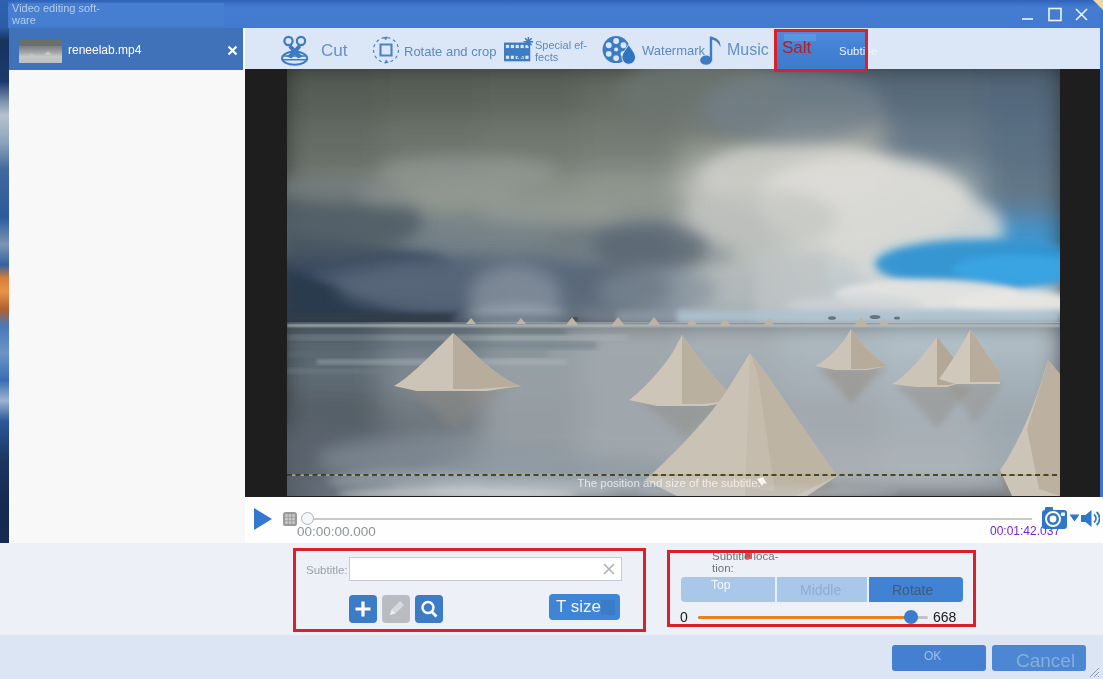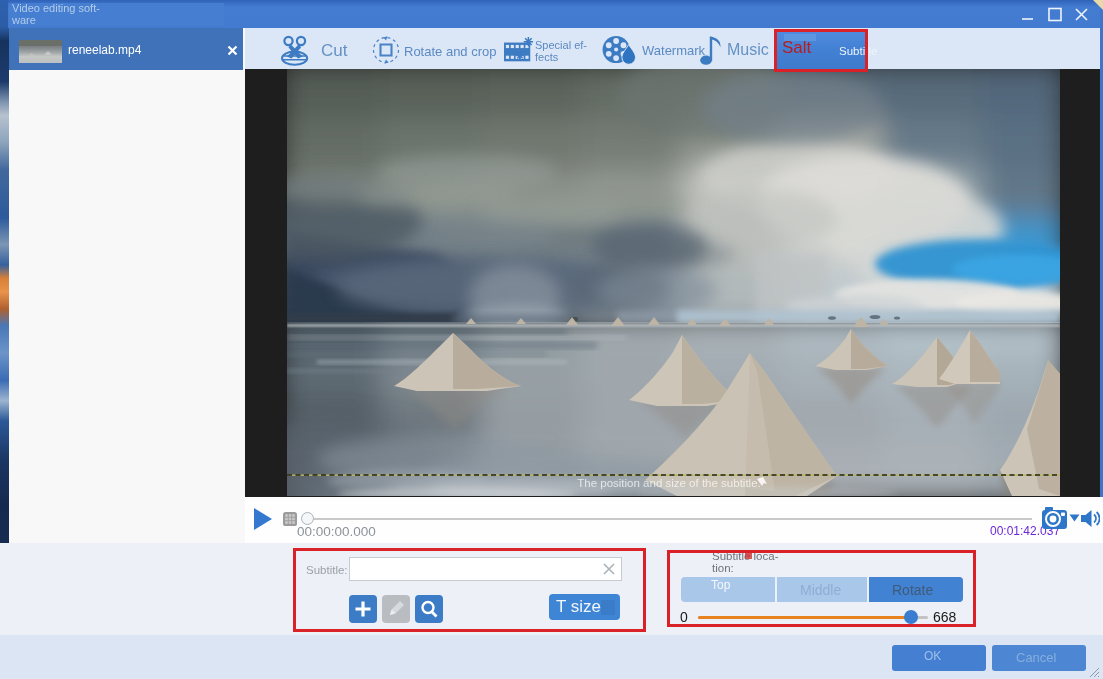--- a/index.html
+++ b/index.html
@@ -426,16 +426,16 @@
 <div class="abs" style="left:680px;top:609px;font-size:14px;color:#1a1a1a;">0</div>
 <div class="abs" style="left:698px;top:615.5px;width:230px;height:3.5px;background:#c3c3c3;border-radius:2px;"></div>
 <div class="abs" style="left:698px;top:615.5px;width:210px;height:3.5px;background:#e8821e;border-radius:2px;"></div>
 <div class="abs" style="left:904px;top:610px;width:14px;height:14px;border-radius:50%;background:#3a7cd0;"></div>
 <div class="abs" style="left:933px;top:609px;font-size:14px;color:#1a1a1a;">668</div>
 <div class="abs" style="left:667px;top:550px;width:309px;height:77px;border:3px solid #da2128;"></div>
 
 <div class="abs" style="left:892px;top:645px;width:94px;height:26px;background:#447fd2;border-radius:3px;"></div>
 <div class="abs" style="left:924px;top:649px;font-size:12px;color:#9fc0e8;">OK</div>
 <div class="abs" style="left:992px;top:645px;width:94px;height:26px;background:#4d86d2;border-radius:3px;"></div>
-<div class="abs" style="left:1016px;top:650px;font-size:13px;color:#86aede;">Cancel</div>
+<div class="abs" style="left:1016px;top:650px;font-size:19px;color:#86aede;">Cancel</div>
 <svg class="abs" style="left:1088px;top:666px;" width="12" height="12" viewBox="0 0 12 12">
     <path d="M11 2 L2 11 M11 6 L6 11 M11 10 L10 11" stroke="#8a9aac" stroke-width="1"></path>
   </svg>
 
 </body></html>

